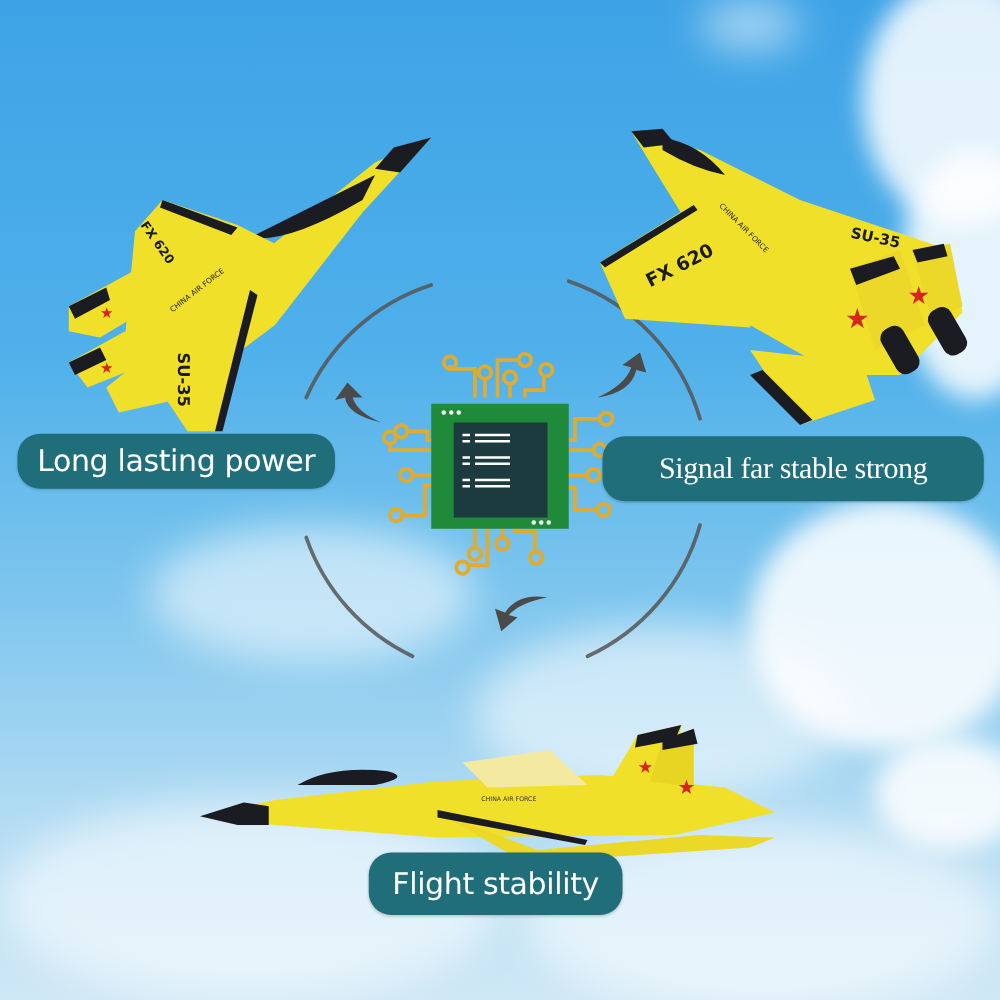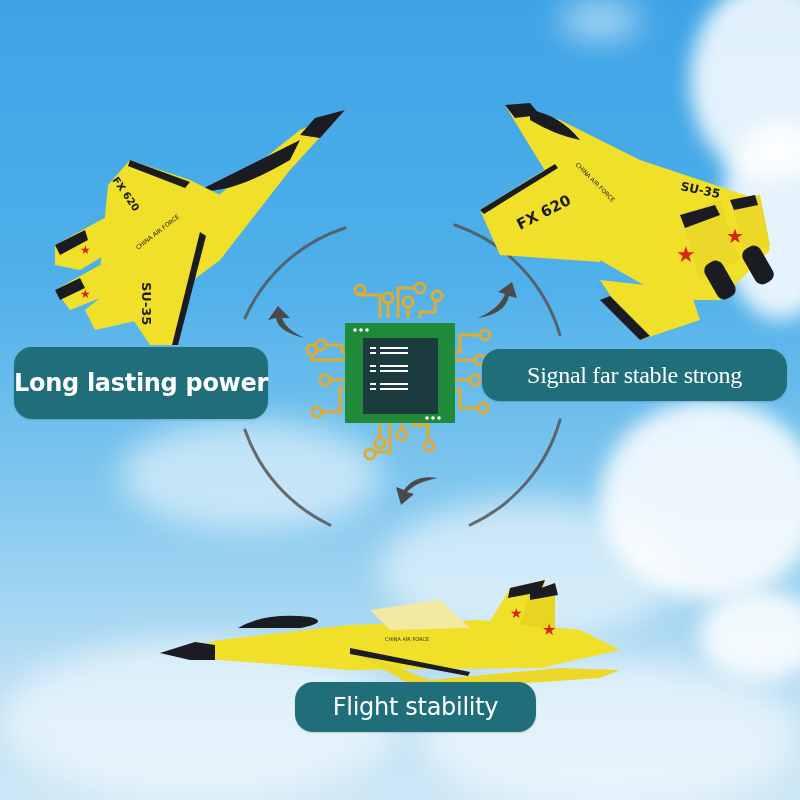--- a/index.html
+++ b/index.html
@@ -174,21 +174,21 @@
     <path d="M 530 592 L 555 583 L 558 595 L 530 600 Z" fill="#1b1b22"></path>
     <text x="510" y="618" fill="#d8241c" font-size="14">★</text>
     <text x="542" y="635" fill="#d8241c" font-size="16">★</text>
 
     <path d="M 350 650 L 430 680 L 560 668 L 620 670 L 600 678 L 420 690 Z" fill="#ebd828"></path>
     <path d="M 350 648 L 470 672 L 468 676 L 350 654 Z" fill="#1b1b22"></path>
     <text x="385" y="641" fill="#333" font-size="5">CHINA AIR FORCE</text>
   </g>
 </svg>
 
-<div class="pill" style="left:14px;top:347px;width:254px;height:72px;font-weight:bold;">
+<div class="pill" style="left:14px;top:347px;width:254px;height:44px;">
   <span>Long lasting power</span>
 </div>
 <div class="pill" style="left:482px;top:349px;width:305px;height:52px;font-family:Liberation Serif, serif;">
   <span>Signal far stable strong</span>
 </div>
-<div class="pill" style="left:295px;top:682px;width:241px;height:50px;">
+<div class="pill" style="left:295px;top:682px;width:203px;height:50px;">
   <span>Flight stability</span>
 </div>
 
 </body></html>

